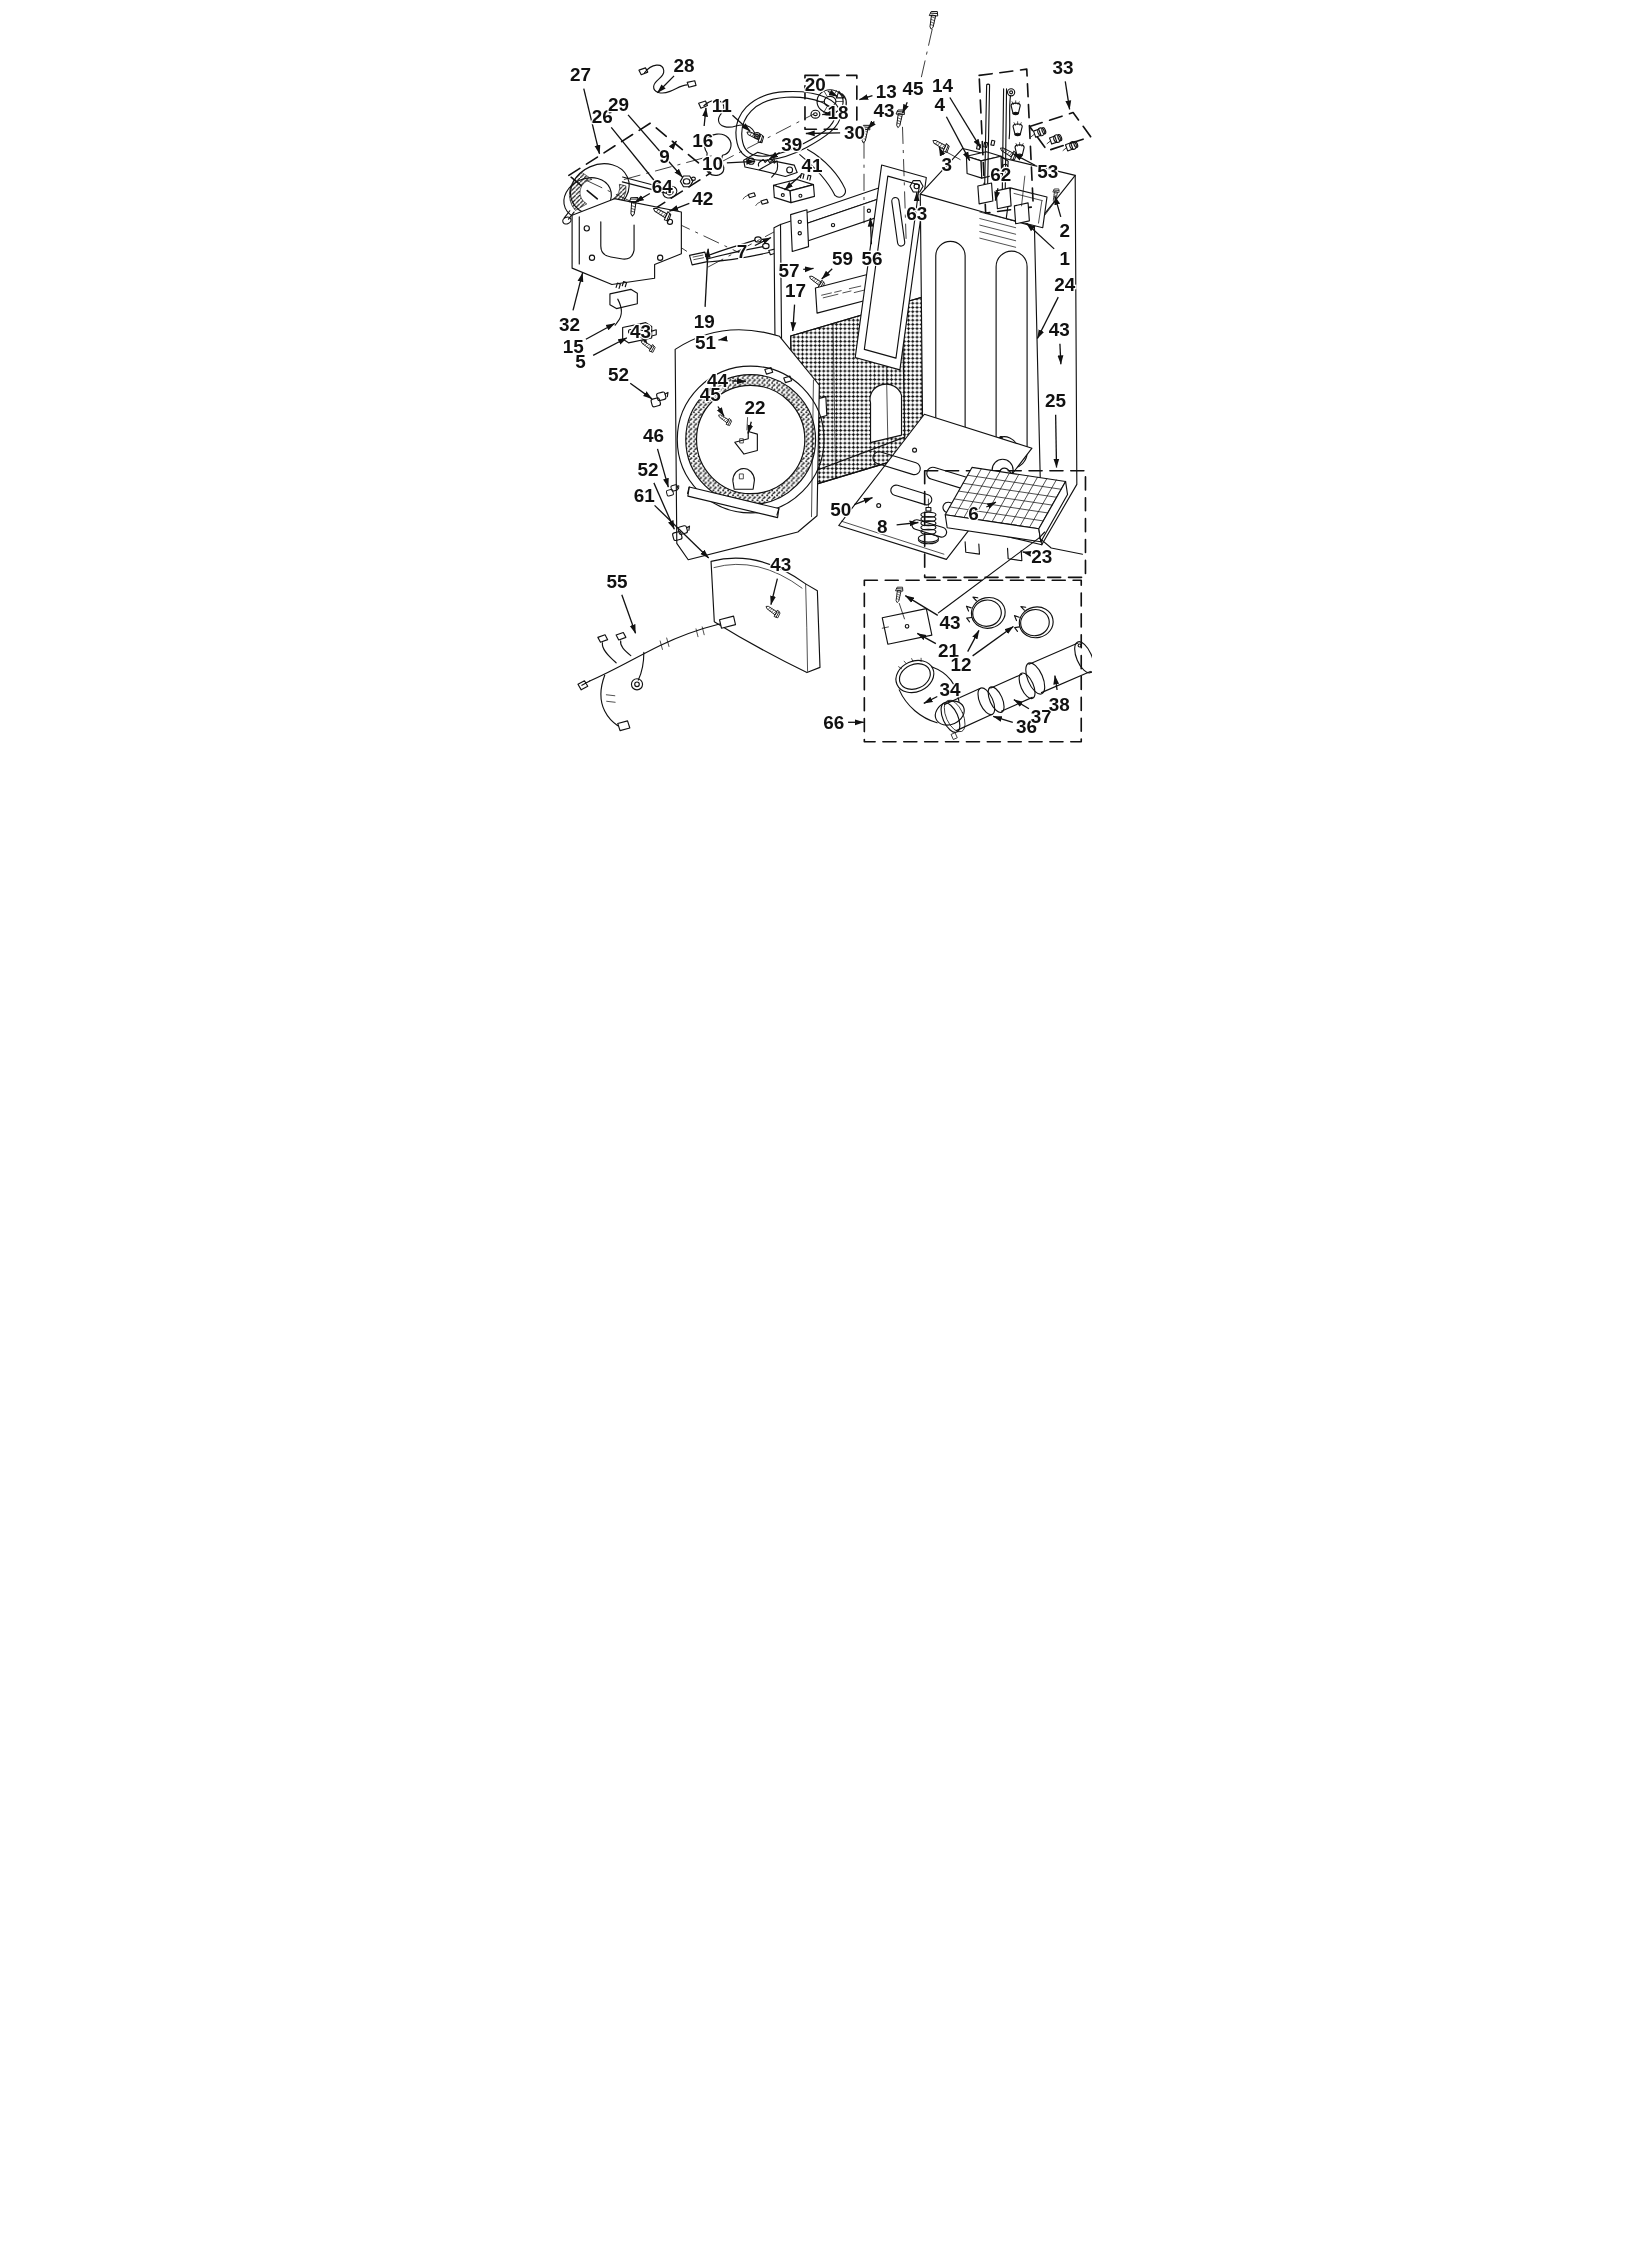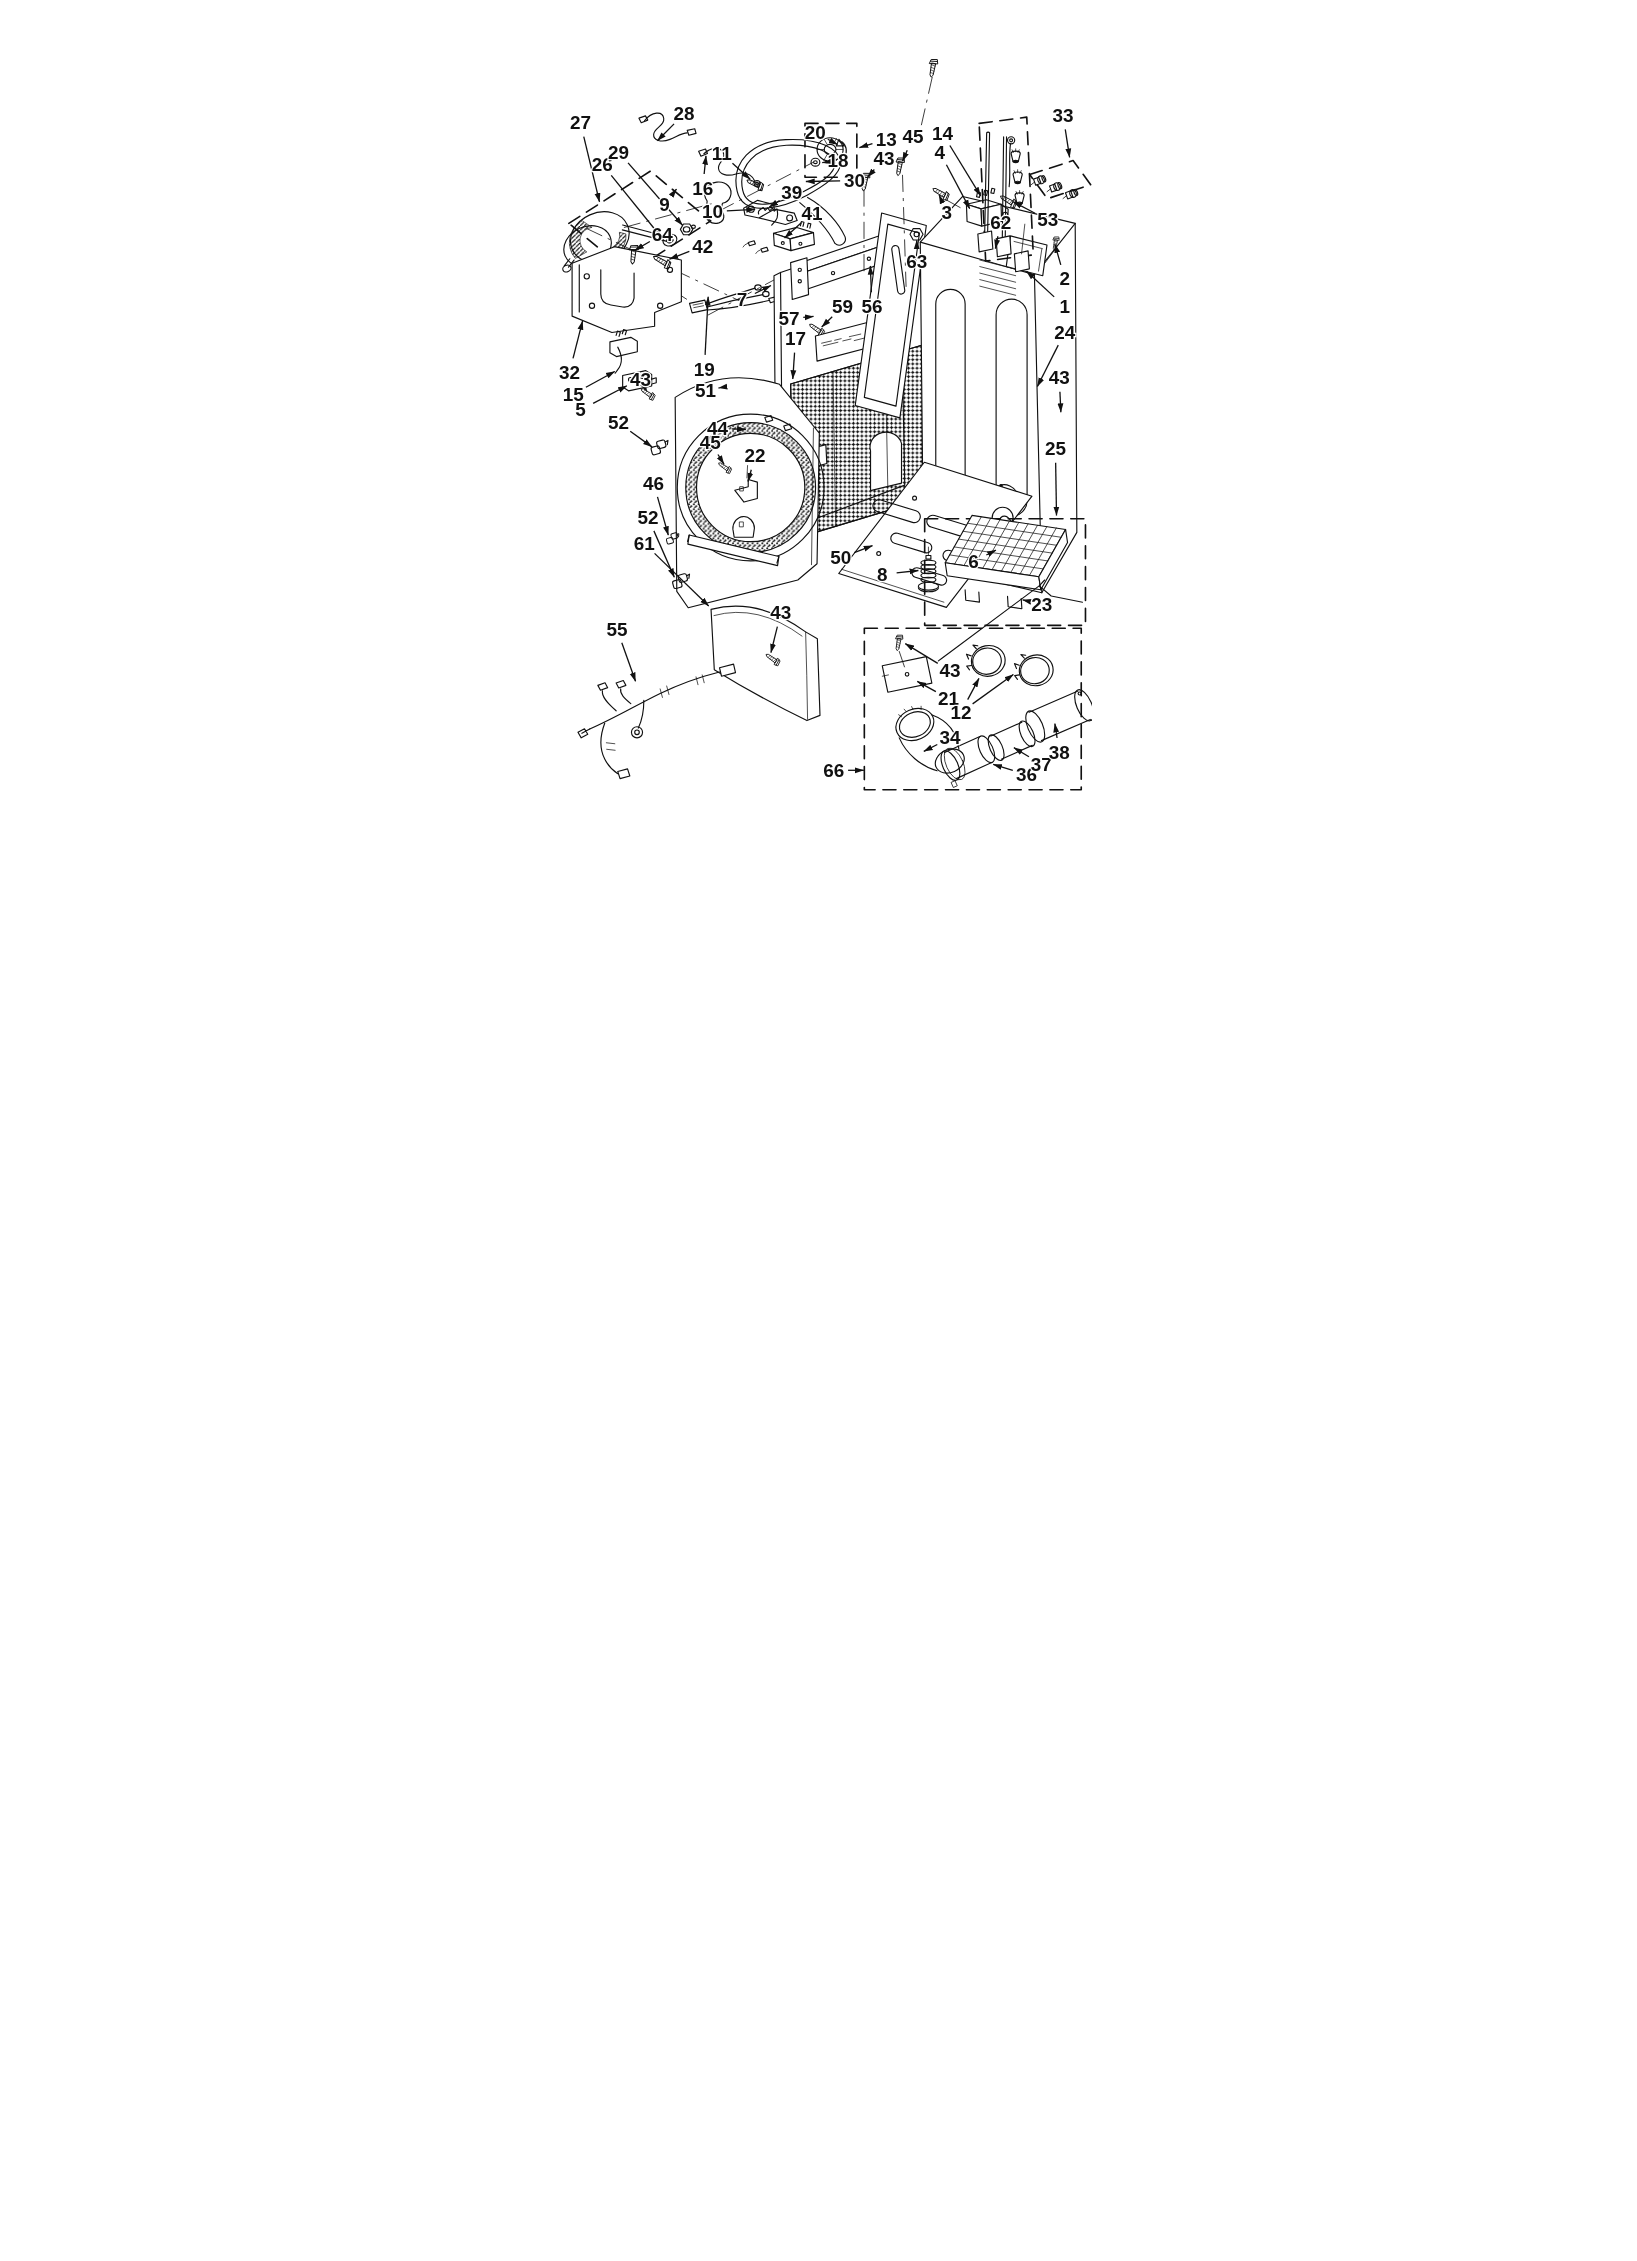--- a/index.html
+++ b/index.html
@@ -1,18 +1,18 @@
 <!DOCTYPE html>
 <html style="font-size:7.8px"><head>
 <meta charset="utf-8">
 <title>Diagram</title>
 <style>
   html,body{margin:0;padding:0;background:#fff;}
   body{display:flex;justify-content:center;font-family:"Liberation Sans",sans-serif;}
-  .stage{position:relative;width:546px;height:754px;background:#fff;overflow:hidden;margin-top:48px;}
+  .stage{position:relative;width:546px;height:754px;background:#fff;overflow:hidden;}
   svg.layer{position:absolute;left:0;top:0;width:100%;height:100%;}
   #art path,#art rect,#art circle,#art ellipse,#art line,#art polygon,#art polyline{
     fill:none;stroke:#111;stroke-width:7;stroke-linejoin:round;stroke-linecap:round;}
   #art .f{fill:#fff;}
   #art .dash{stroke-dasharray:80 48;stroke-width:10;}
   #art .dd{stroke-dasharray:100 42 14 42;stroke-width:5;}
   #art .thin{stroke-width:4.5;}
   #art .mesh{fill:url(#mesh);}
   #art .speck{fill:url(#speck);stroke:none;}
   #art .hatch{fill:url(#hatch);stroke-width:4;}

